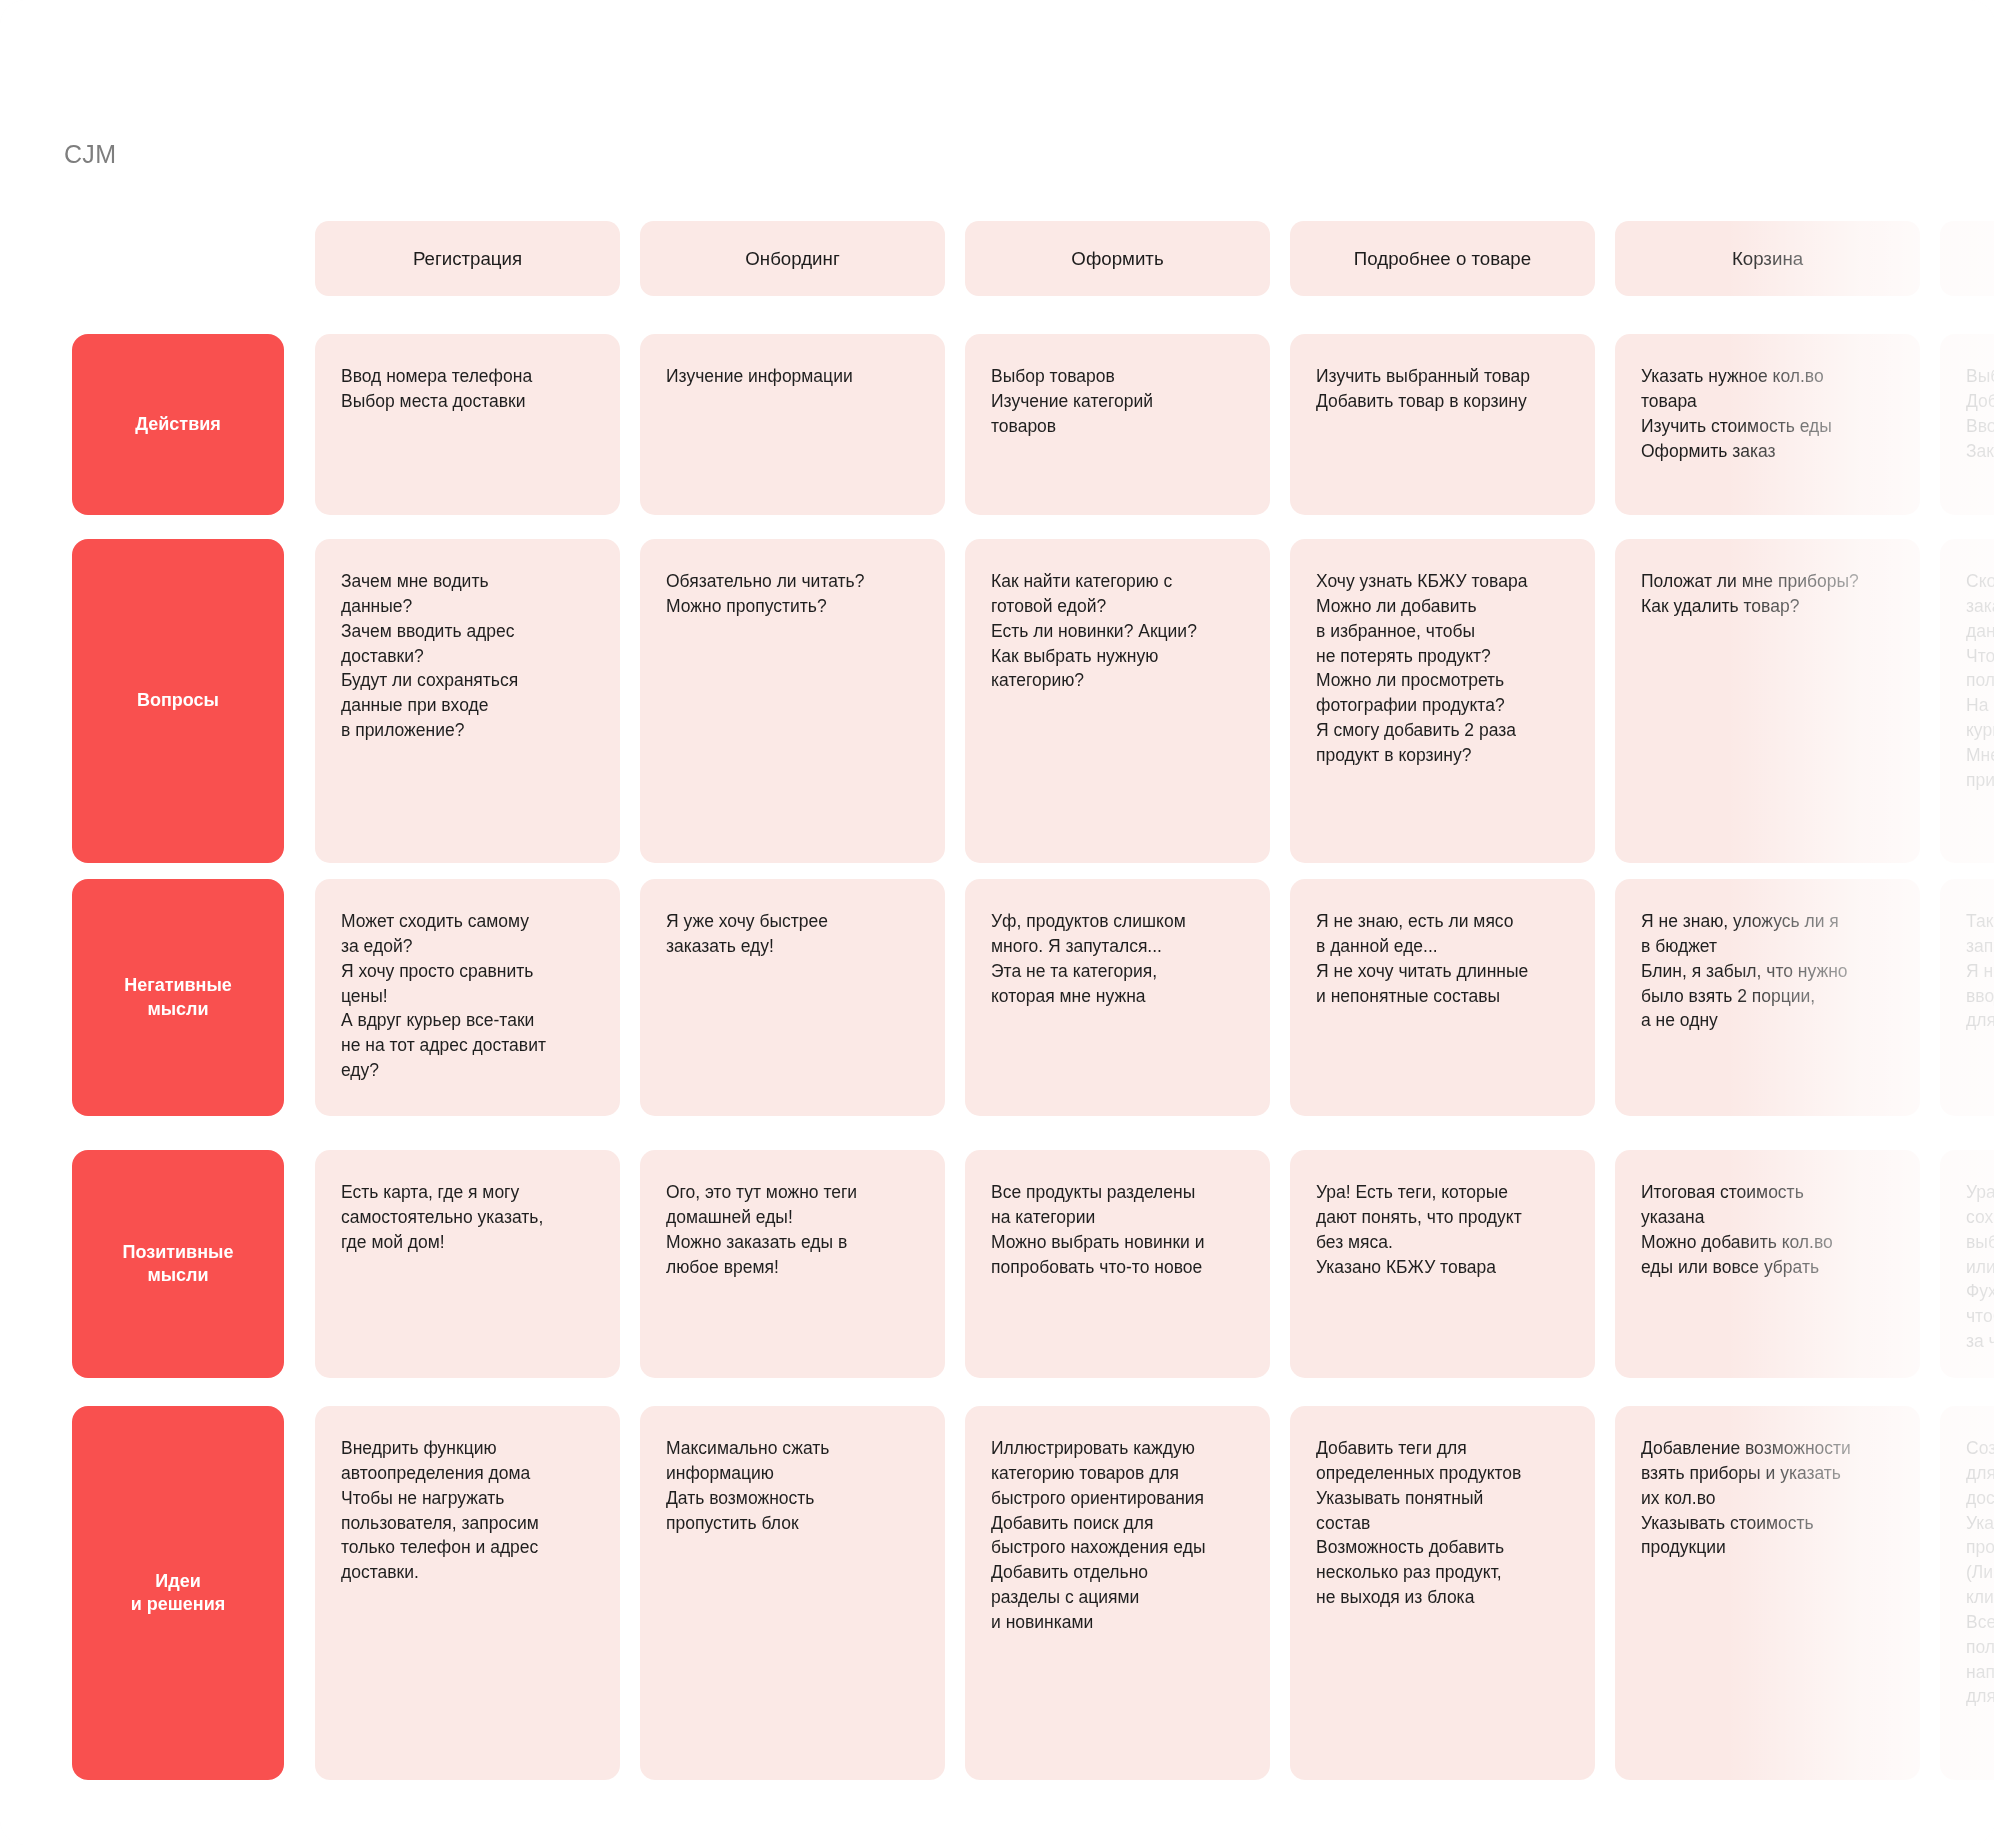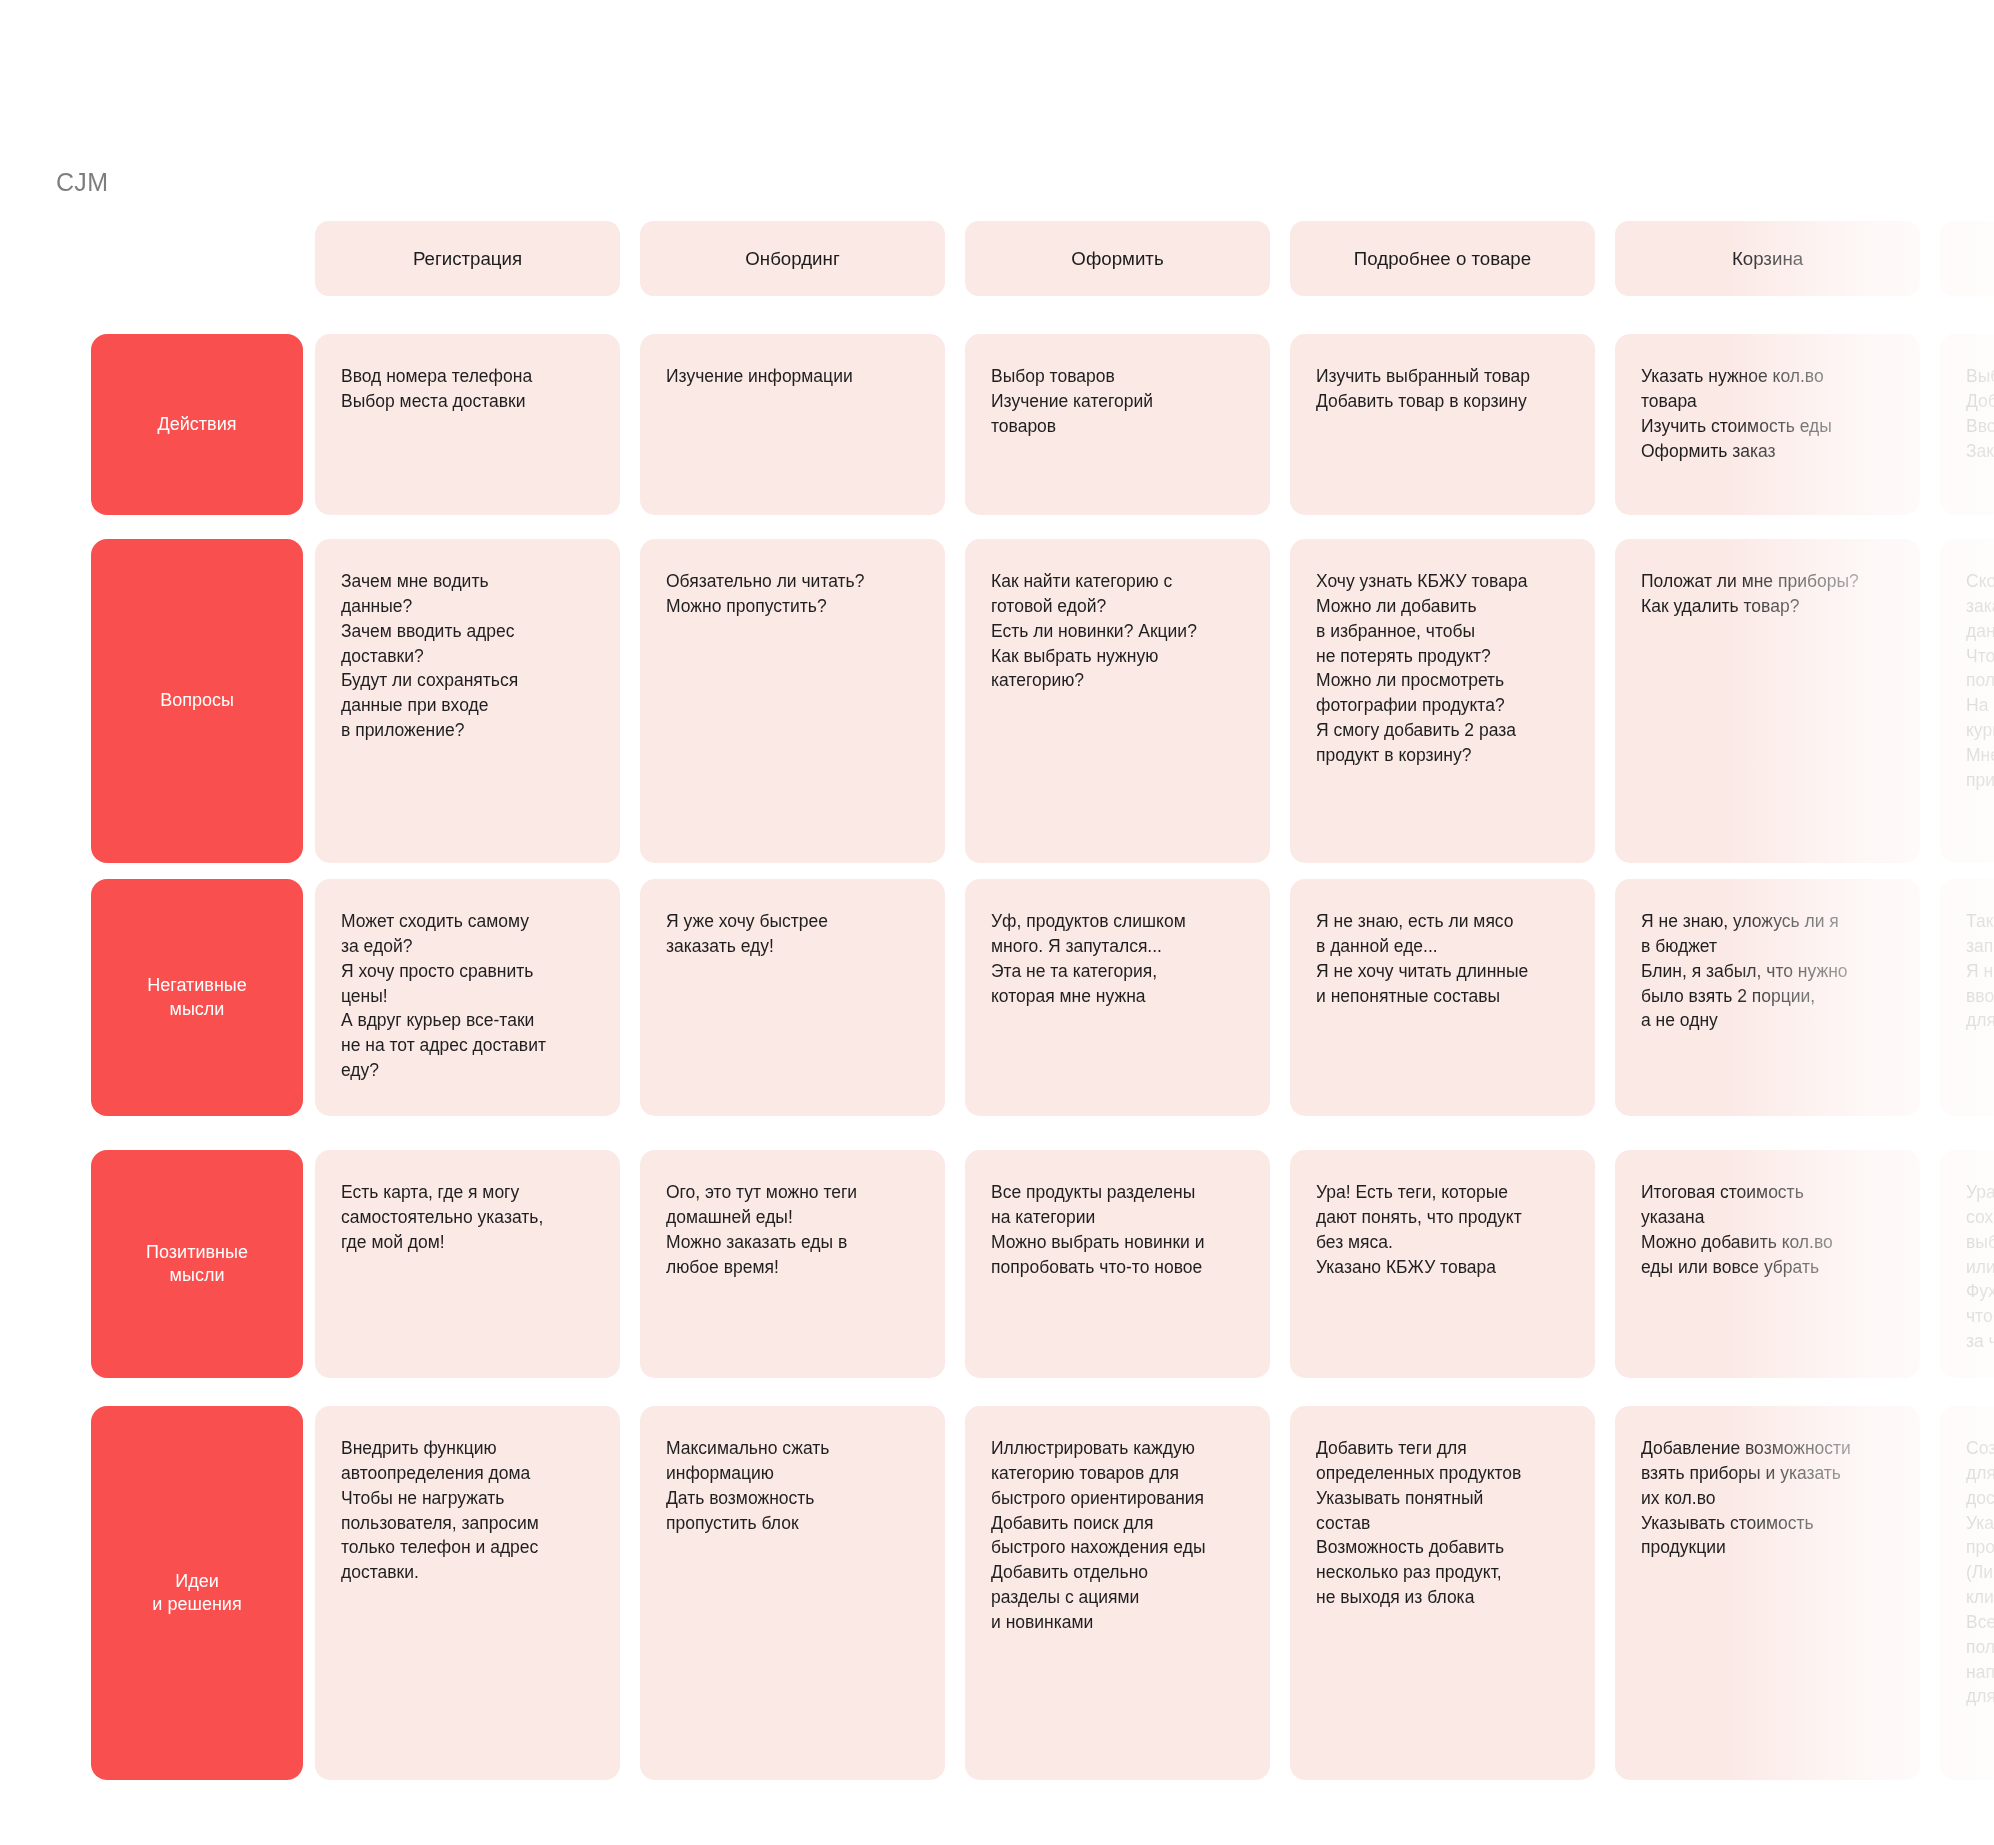--- a/index.html
+++ b/index.html
@@ -30,28 +30,27 @@
     left: 0; top: 0;
     width: 1995px;
     height: 1845px;
     background: #ffffff;
     border-radius: 25px;
   }
 
   
   #title {
     position: absolute;
-    left: 56px;
+    left: 64px;
     top: 142px;
     font-size: 25px;
     font-weight: 400;
     color: #7e7e7e;
     letter-spacing: 0.3px;
     line-height: 1;
-    margin-top: 28px;
   }
 
   
   #grid {
     position: absolute;
     left: 0;
     top: 0;
     width: 1995px;
     height: 1293px;
   }
@@ -88,29 +87,28 @@
 
   
   .row-label {
     position: absolute;
     left: 72px;
     width: 212px;
     background: #f9504f;
     border-radius: 16px;
     color: #ffffff;
     font-size: 18px;
-    font-weight: 400;
+    font-weight: 700;
     display: flex;
     align-items: center;
     justify-content: center;
     text-align: center;
     line-height: 1.28;
     box-sizing: border-box;
     padding: 0 8.7px;
-    margin-left: 19px;
   }
 
   
   .body-row {
     left: 315px;
     gap: 20px;
   }
   .cell-card {
     width: 305px;
     flex: 0 0 305px;

